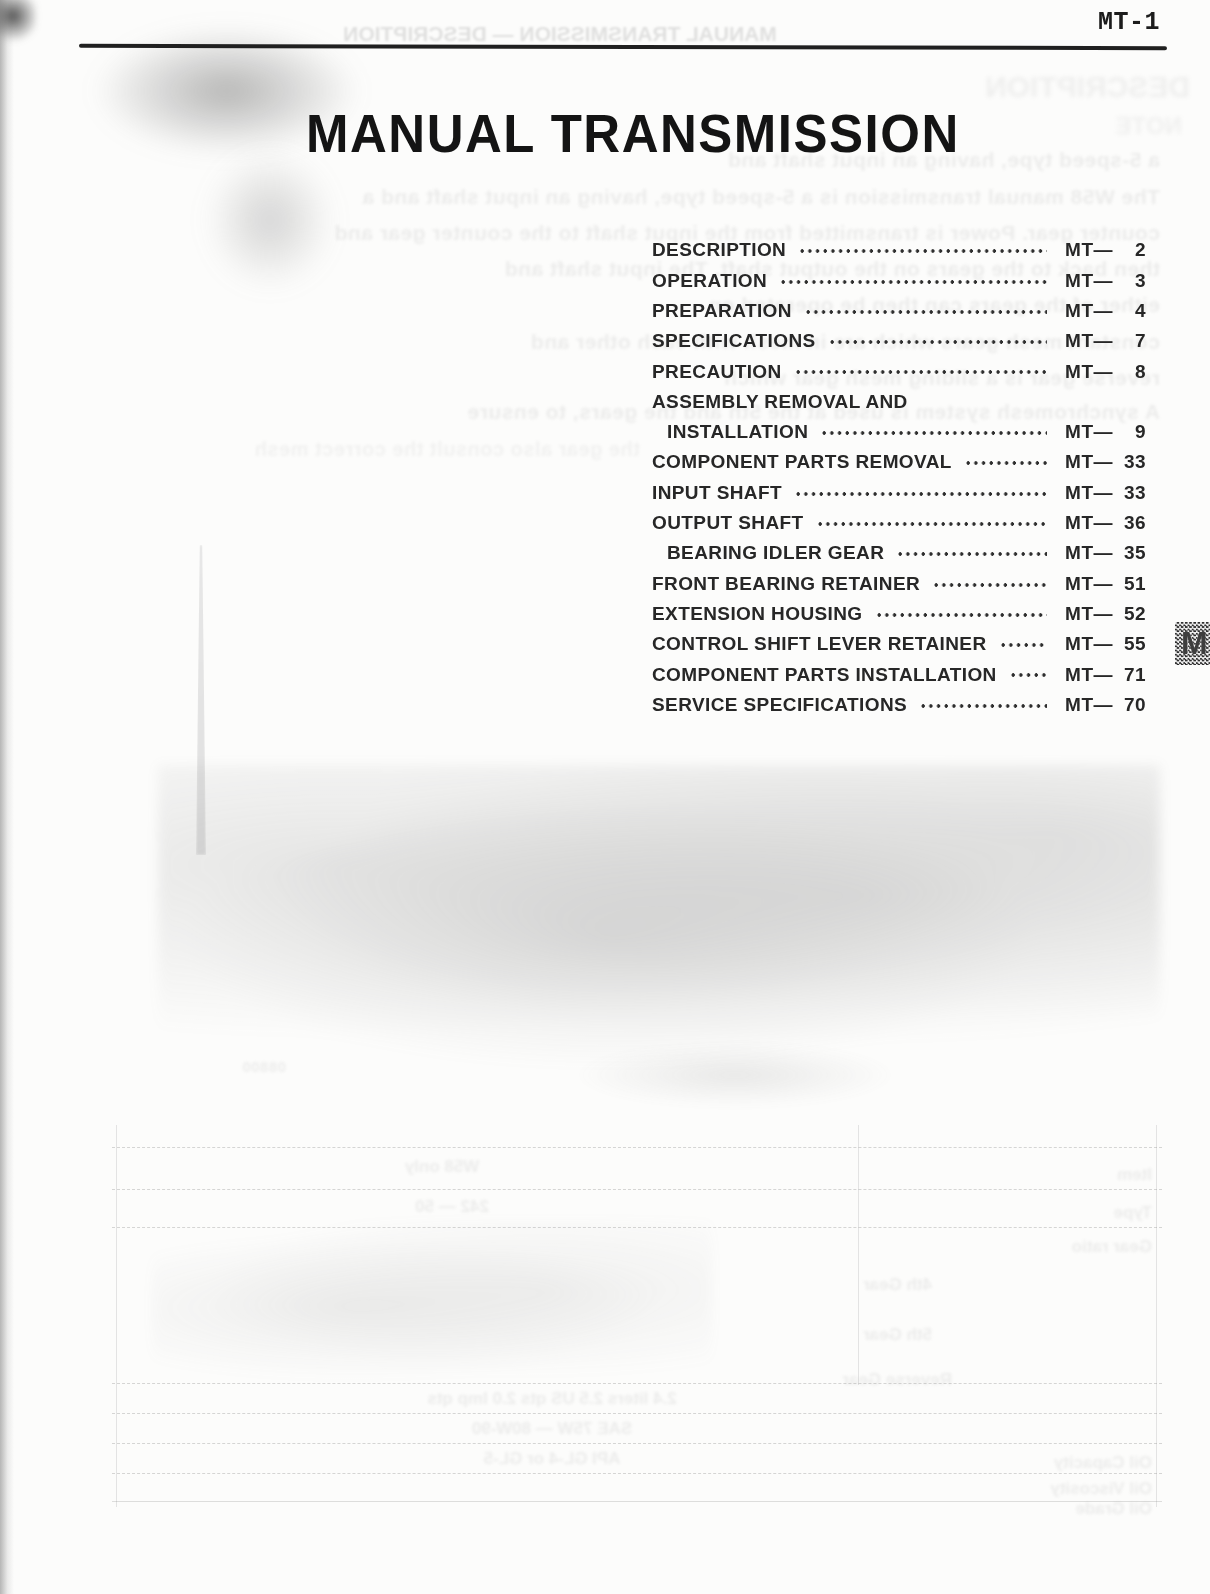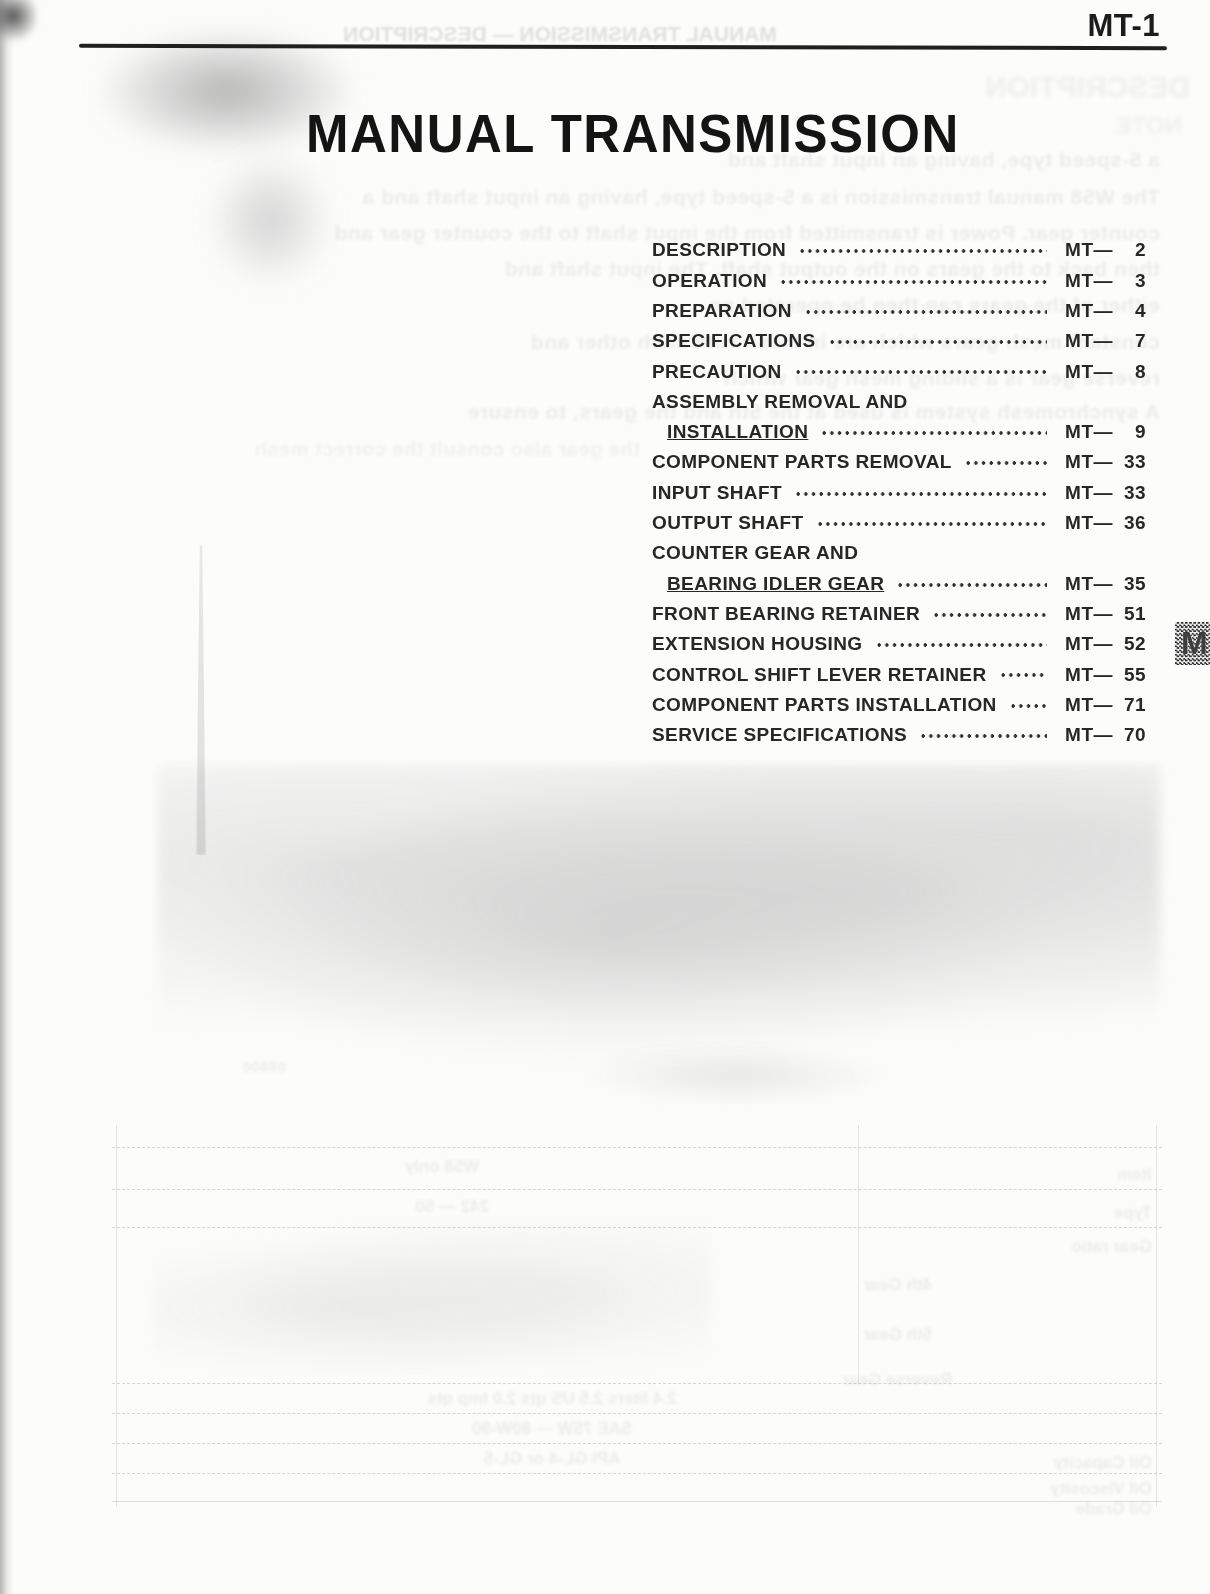--- a/index.html
+++ b/index.html
@@ -11,31 +11,31 @@
   
   .edge-strip{position:absolute;left:0;top:0;width:14px;height:100%;
     background:linear-gradient(to right, rgba(125,125,125,.55), rgba(190,190,190,.28) 55%, rgba(190,190,190,0));}
   .corner-smudge{position:absolute;left:-10px;top:-14px;width:46px;height:60px;
     background:radial-gradient(circle, rgba(55,55,55,.85), rgba(55,55,55,0) 70%);filter:blur(3px);}
   .smudge-a{position:absolute;left:92px;top:26px;width:270px;height:130px;
     background:radial-gradient(ellipse, rgba(95,95,95,.45), rgba(95,95,95,0) 70%);filter:blur(11px);}
   .smudge-b{position:absolute;left:205px;top:150px;width:130px;height:140px;
     background:radial-gradient(ellipse, rgba(120,120,120,.30), rgba(120,120,120,0) 70%);filter:blur(12px);}
   
-  .page-code{position:absolute;top:8px;right:50px;font-size:31px;font-weight:bold;
-    letter-spacing:.5px;color:#1c1c1c;}
+  .page-code{position:absolute;top:8px;right:50px;font-size:25px;font-weight:bold;
+    letter-spacing:.5px;color:#1c1c1c;font-family:Liberation Mono, monospace;}
   .rule{position:absolute;left:79px;top:45px;width:1088px;height:4px;background:#202020;
     transform:rotate(.12deg);border-radius:2px;}
   .title{position:absolute;left:306px;top:70px;font-size:51px;font-weight:bold;
     letter-spacing:1.5px;color:#141414;transform:scaleY(1.05);white-space:nowrap;}
   
   .toc{position:absolute;left:652px;top:230px;width:494px;}
   .toc-row{display:flex;align-items:flex-end;height:30.3px;font-size:19px;font-weight:bold;
     letter-spacing:.4px;color:#272727;white-space:nowrap;line-height:1.05;}
-  .toc-row.indent .toc-label{padding-left:15px;text-decoration:underline;}
+  .toc-row.indent .toc-label{padding-left:15px;}
   .toc-label{flex:0 0 auto;}
   .leader{flex:1 1 auto;height:8px;margin:0 10px 5px 14px;min-width:18px;
     background-image:radial-gradient(circle at 2.2px 4px, #2e2e2e 1.55px, rgba(0,0,0,0) 1.95px);
     background-size:7.7px 8px;background-repeat:repeat-x;}
   .pageref{flex:0 0 auto;display:flex;align-items:flex-end;}
   .pr-prefix{letter-spacing:.5px;margin-left:8px;}
   .pr-num{display:inline-block;width:33px;text-align:right;}
   
   .section-tab{position:absolute;left:1175px;top:622px;width:40px;height:43px;
     background:repeating-conic-gradient(#2f2f2f 0% 25%, #ededed 0% 50%) 0 0/4.2px 4.2px;
@@ -237,23 +237,20 @@
 
     <div class="toc-row">
       <span class="toc-label">OUTPUT SHAFT</span>
       <span class="leader"></span>
       <span class="pageref">
           <span class="pr-prefix">MT—</span>
           <span class="pr-num">36</span>
         </span>
     </div>
 
-    <div class="toc-row">
-      <span class="toc-label">COUNTER GEAR AND</span>
-    </div>
 
     <div class="toc-row indent">
       <span class="toc-label">BEARING IDLER GEAR</span>
       <span class="leader"></span>
       <span class="pageref">
           <span class="pr-prefix">MT—</span>
           <span class="pr-num">35</span>
         </span>
     </div>
 

